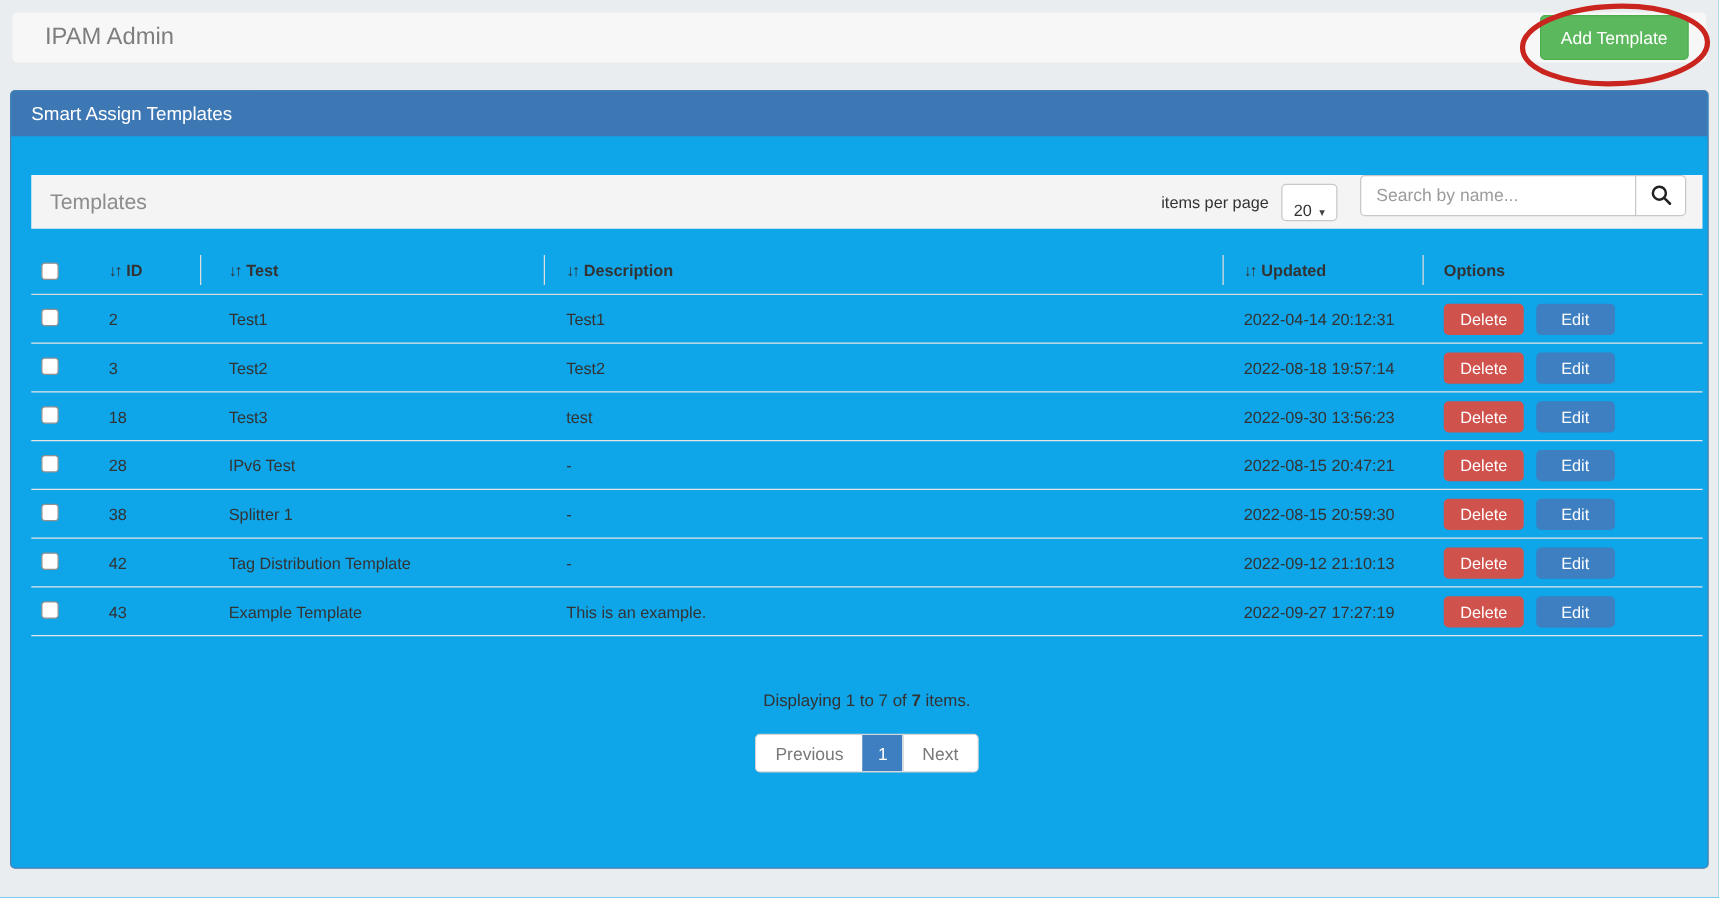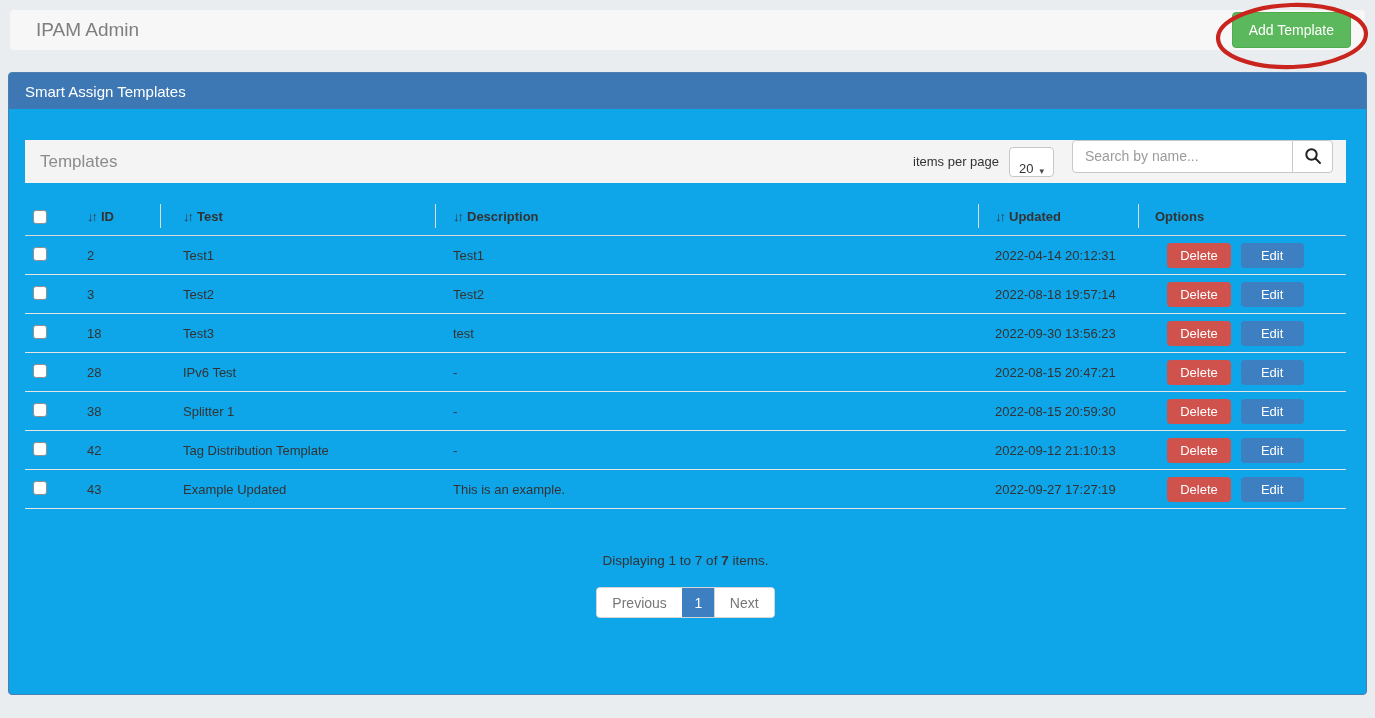--- a/index.html
+++ b/index.html
@@ -61,21 +61,21 @@
   .panel-heading {
     height: 36px;
     background: var(--c-panel-blue, #3d78b5);
     color: #fff;
     display: flex;
     align-items: center;
     padding: 0 16px;
     font-size: 15px;
     border-radius: 3px 3px 0 0;
   }
-  .panel-body { padding: 16px 20px 0 16px; }
+  .panel-body { padding: 16px 4px 0 16px; }
 
   
   .toolbar {
     margin-top: 15px;
     height: 43px;
     background: #f4f4f4;
     display: flex;
     align-items: center;
     padding: 0 13px 0 15px;
   }
@@ -168,21 +168,20 @@
     cursor: pointer;
   }
   .row-btn {
     border: none;
     border-radius: 4px;
     height: 25px;
     font-size: 13px;
     font-family: inherit;
     color: #fff;
     cursor: pointer;
-    margin-left: 12px;
   }
   .btn-del { background: var(--c-button-red, #d0524c); width: 64px; }
   .btn-edit { background: var(--c-button-blue, #3d7fc1); width: 63px; margin-left: 6px; }
 
   
   .display-line {
     text-align: center;
     margin-top: 44px;
     font-size: 13.5px;
     color: #333;
@@ -360,21 +359,21 @@
       <button class="row-btn btn-del">Delete</button>
       <button class="row-btn btn-edit">Edit</button>
     </div>
   </div>
 
   <div class="trow">
     <div class="col-cb">
       <span class="cb"></span>
     </div>
     <div class="col-id">43</div>
-    <div class="col-name">Example Updated</div>
+    <div class="col-name">Example Template</div>
     <div class="col-desc">This is an example.</div>
     <div class="col-upd">2022-09-27 17:27:19</div>
     <div class="col-opt">
       <button class="row-btn btn-del">Delete</button>
       <button class="row-btn btn-edit">Edit</button>
     </div>
   </div>
 </div>
     </div>
 

